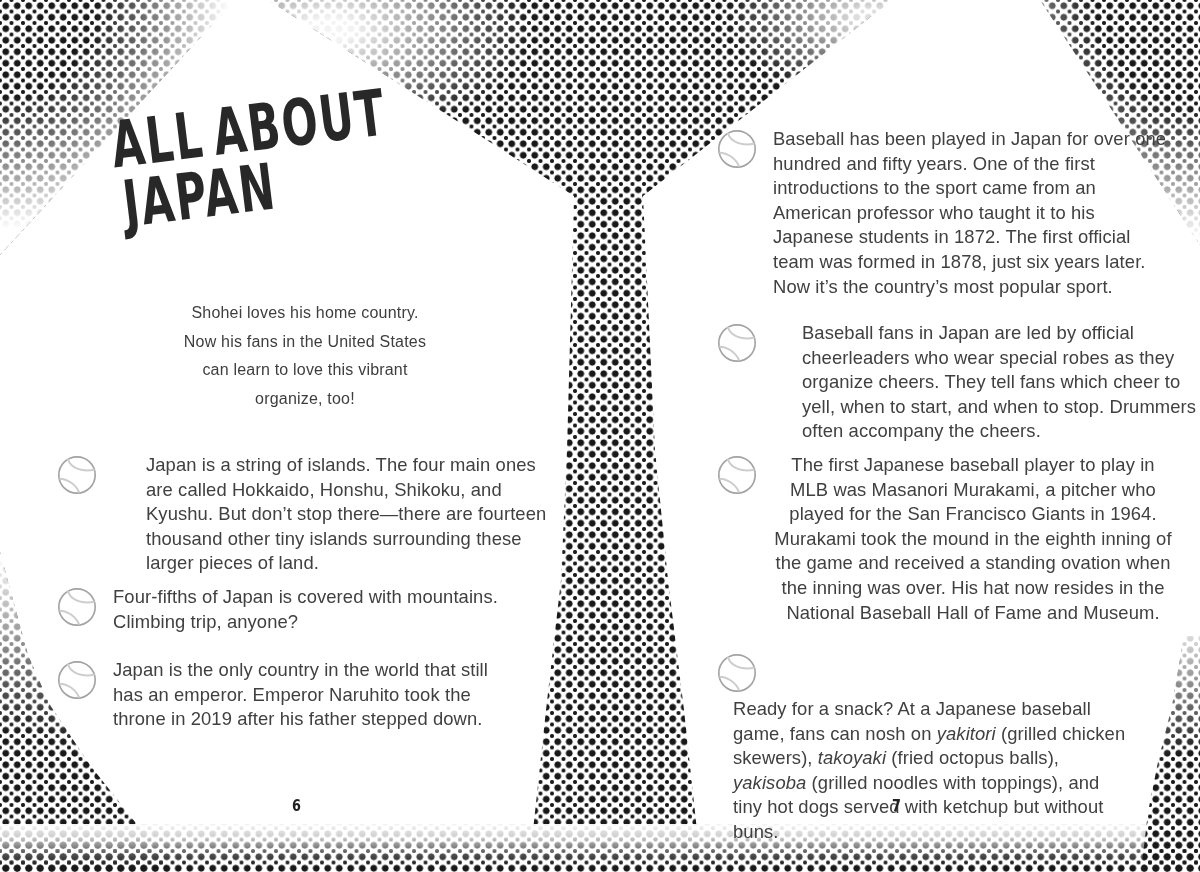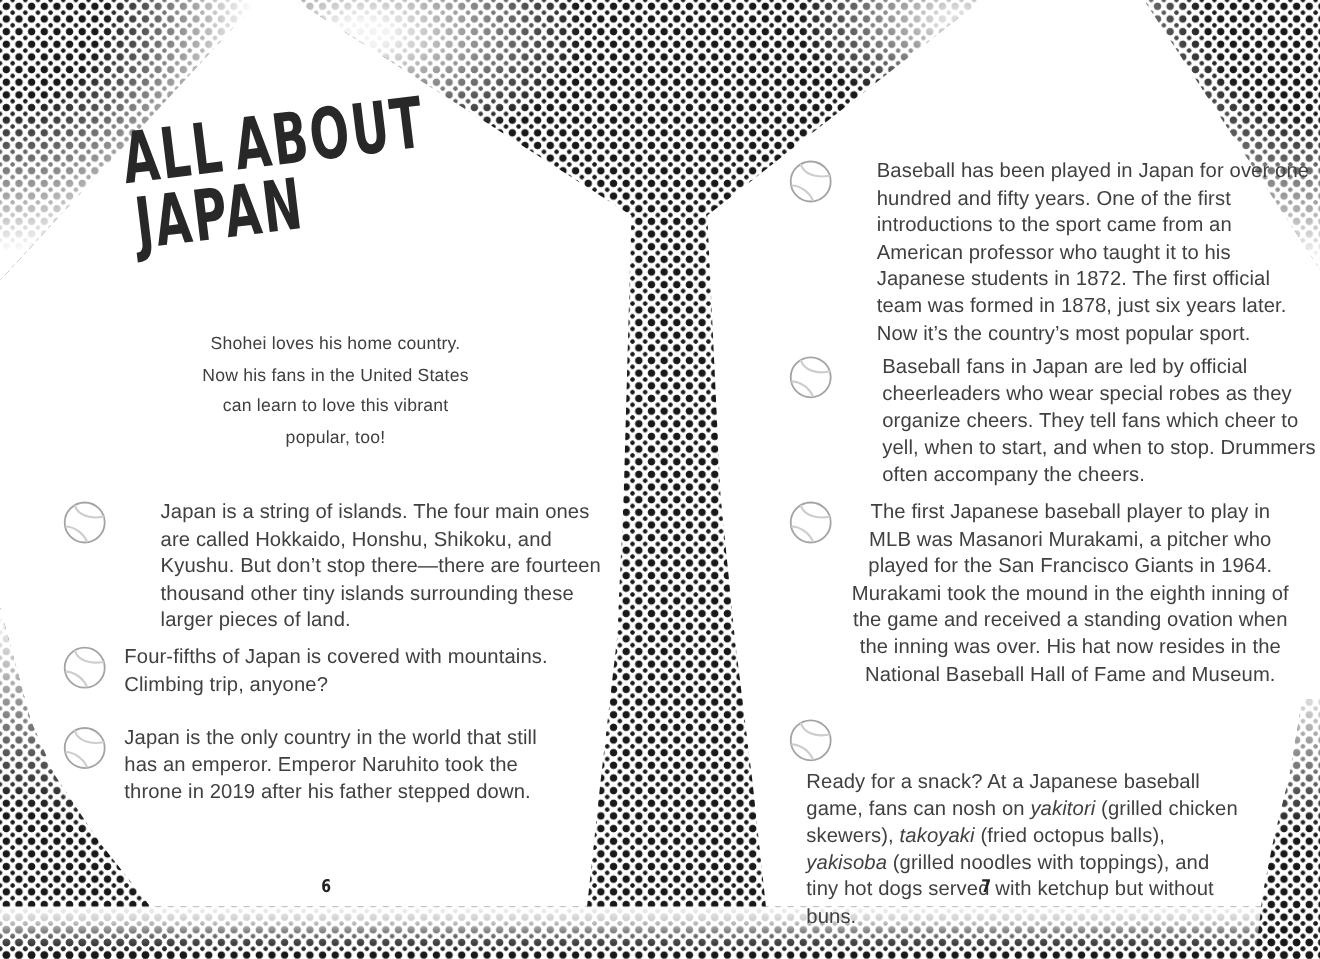--- a/index.html
+++ b/index.html
@@ -87,21 +87,21 @@
 
     <div id="chapter-title">
       <div class="t1">ALL ABOUT</div>
       <div class="t2">JAPAN</div>
     </div>
 
     <div id="intro">
       <div>Shohei loves his home country.</div>
       <div>Now his fans in the United States</div>
       <div>can learn to love this vibrant</div>
-      <div>popular, too!</div>
+      <div>organize, too!</div>
     </div>
 
     <div class="fact col-left" style="left:57px;top:453px;gap:33px;">
       <span class="ball">
         <svg viewBox="0 0 44 44" width="40" height="40">
             <circle cx="22" cy="22" r="20" fill="#fff" stroke="#a3a3a3" stroke-width="1.8"></circle>
             <path d="M12 4.5 C 15 15, 28 19, 41.5 16" fill="none" stroke="#cdcdcd" stroke-width="2.2"></path>
             <path d="M2.5 26 C 12 26, 21 33, 24.5 41.5" fill="none" stroke="#cdcdcd" stroke-width="2.2"></path>
           </svg>
       </span>
@@ -125,21 +125,21 @@
             <circle cx="22" cy="22" r="20" fill="#fff" stroke="#a3a3a3" stroke-width="1.8"></circle>
             <path d="M12 4.5 C 15 15, 28 19, 41.5 16" fill="none" stroke="#cdcdcd" stroke-width="2.2"></path>
             <path d="M2.5 26 C 12 26, 21 33, 24.5 41.5" fill="none" stroke="#cdcdcd" stroke-width="2.2"></path>
           </svg>
       </span>
       <div class="ftext"><span>Japan is the only country in the world that still has an emperor. Emperor Naruhito took the throne in 2019 after his father stepped down.</span></div>
     </div>
 
     <div class="pagenum" id="pagenum-left">6</div>
 
-    <div class="fact col-right" style="left:717px;top:143px;gap:24px;">
+    <div class="fact col-right" style="left:717px;top:127px;">
       <span class="ball">
         <svg viewBox="0 0 44 44" width="40" height="40">
             <circle cx="22" cy="22" r="20" fill="#fff" stroke="#a3a3a3" stroke-width="1.8"></circle>
             <path d="M12 4.5 C 15 15, 28 19, 41.5 16" fill="none" stroke="#cdcdcd" stroke-width="2.2"></path>
             <path d="M2.5 26 C 12 26, 21 33, 24.5 41.5" fill="none" stroke="#cdcdcd" stroke-width="2.2"></path>
           </svg>
       </span>
       <div class="ftext"><span>Baseball has been played in Japan for over one hundred and fifty years. One of the first introductions to the sport came from an American professor who taught it to his Japanese students in 1872. The first official team was formed in 1878, just six years later. Now it’s the country’s most popular sport.</span></div>
     </div>
 

